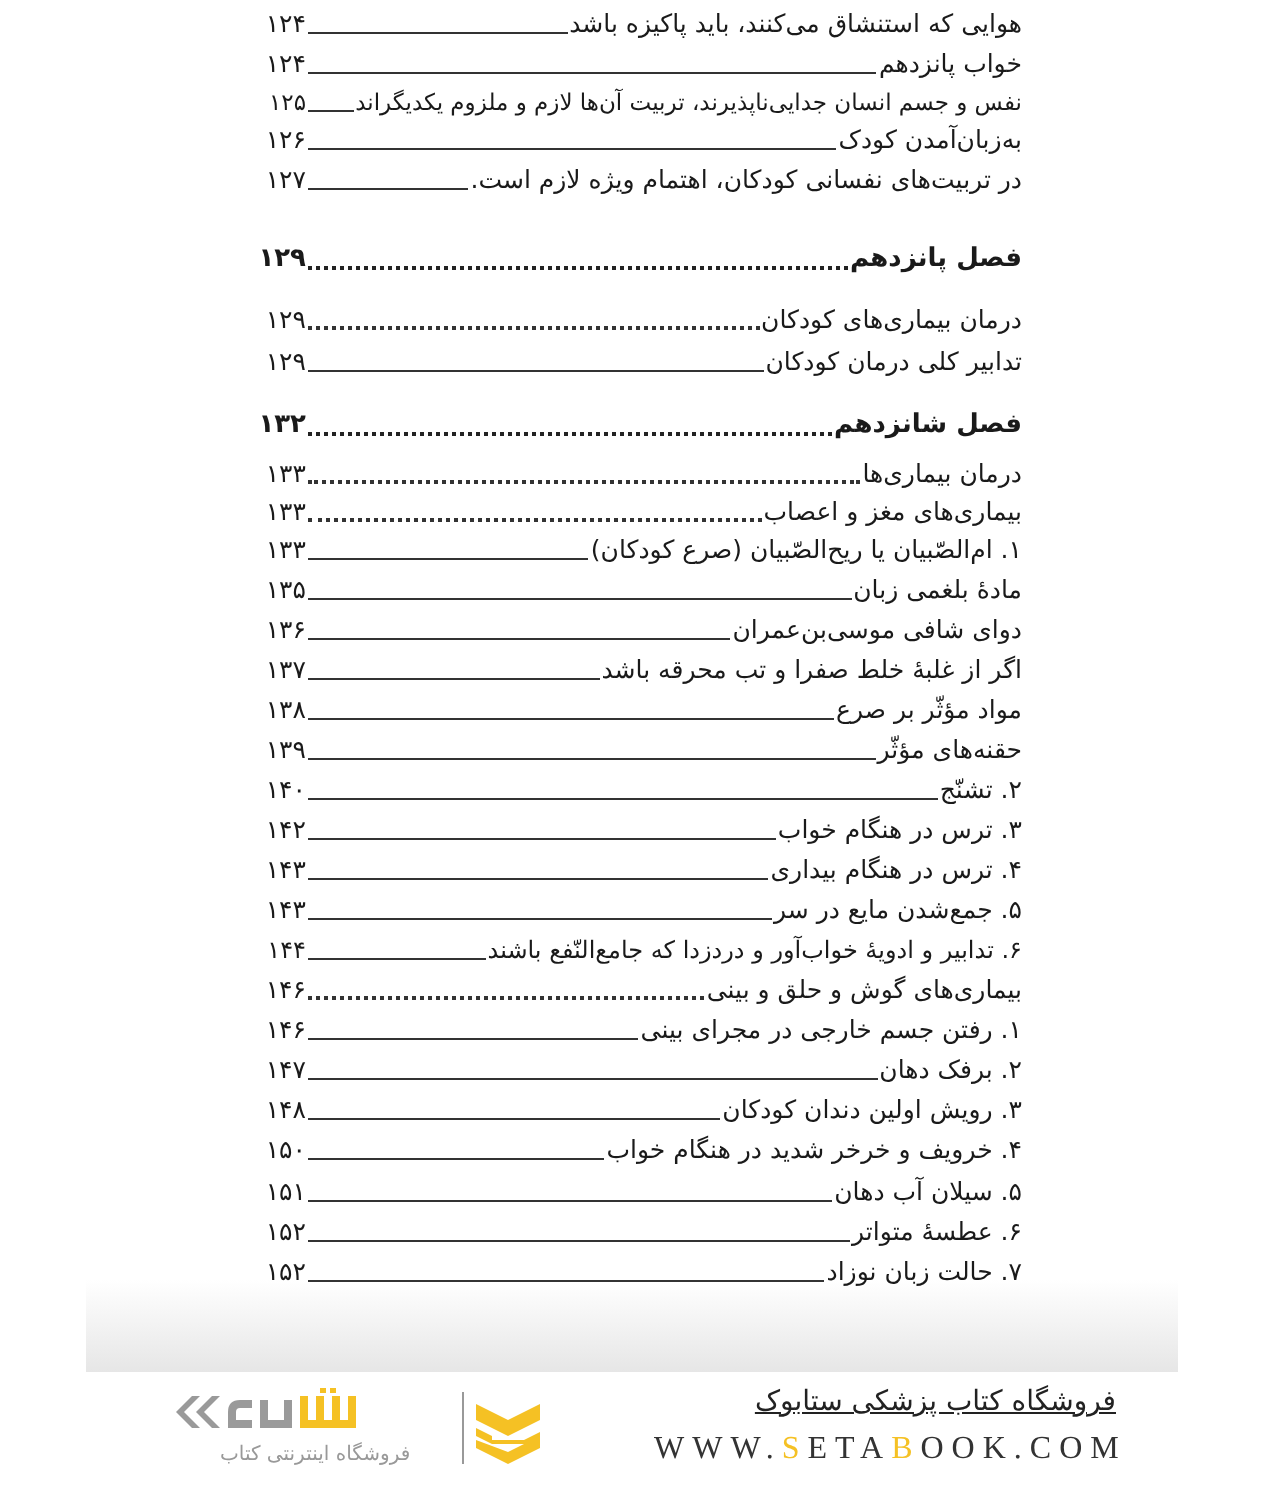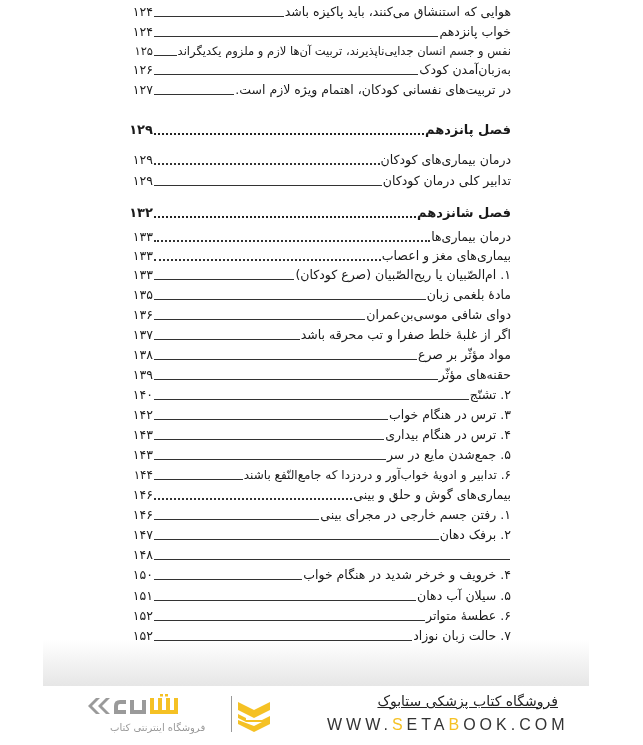--- a/index.html
+++ b/index.html
@@ -29,21 +29,21 @@
     .row.dotted .leader { border-bottom: 2px dotted #333; margin-bottom: 4px; }
     .row .page-no { flex: 0 0 auto; white-space: nowrap; direction: rtl; min-width: 26px; text-align: right; }
     .row.heading { font-weight: bold; font-size: 13px; }
     .row.heading .leader { border-bottom: 2px dotted #222; }
     .store-name {
       position: absolute; left: 358px; top: 693px; width: 200px; text-align: right;
       font-size: 14px; color: #222; direction: rtl; text-decoration: underline;
     }
     .store-url {
       position: absolute; left: 327px; top: 716px;
-      font-family: Liberation Sans, sans-serif; font-size: 16px; letter-spacing: 4px; color: #333;
+      font-family: Liberation Serif, serif; font-size: 16px; letter-spacing: 4px; color: #333;
     }
     .store-url .hl { color: #f5c124; }
     .logo {
       position: absolute; left: 86px; top: 694px; width: 180px; height: 42px;
     }
     .logo-word {
       position: absolute; left: 0; top: 0; width: 110px; height: 24px;
     }
     .logo-sub {
       position: absolute; left: 24px; top: 28px; font-size: 10px; color: #999; direction: rtl;
@@ -180,20 +180,21 @@
     <span class="title">۱. رفتن جسم خارجی در مجرای بینی</span>
     <span class="leader"></span>
     <span class="page-no">۱۴۶</span>
   </div>
   <div class="row" style="top:526px">
     <span class="title">۲. برفک دهان</span>
     <span class="leader"></span>
     <span class="page-no">۱۴۷</span>
   </div>
   <div class="row" style="top:546px">
+    <span class="title">۳. رویش اولین دندان کودکان</span>
     <span class="leader"></span>
     <span class="page-no">۱۴۸</span>
   </div>
   <div class="row" style="top:566px">
     <span class="title">۴. خرویف و خرخر شدید در هنگام خواب</span>
     <span class="leader"></span>
     <span class="page-no">۱۵۰</span>
   </div>
   <div class="row" style="top:587px">
     <span class="title">۵. سیلان آب دهان</span>

